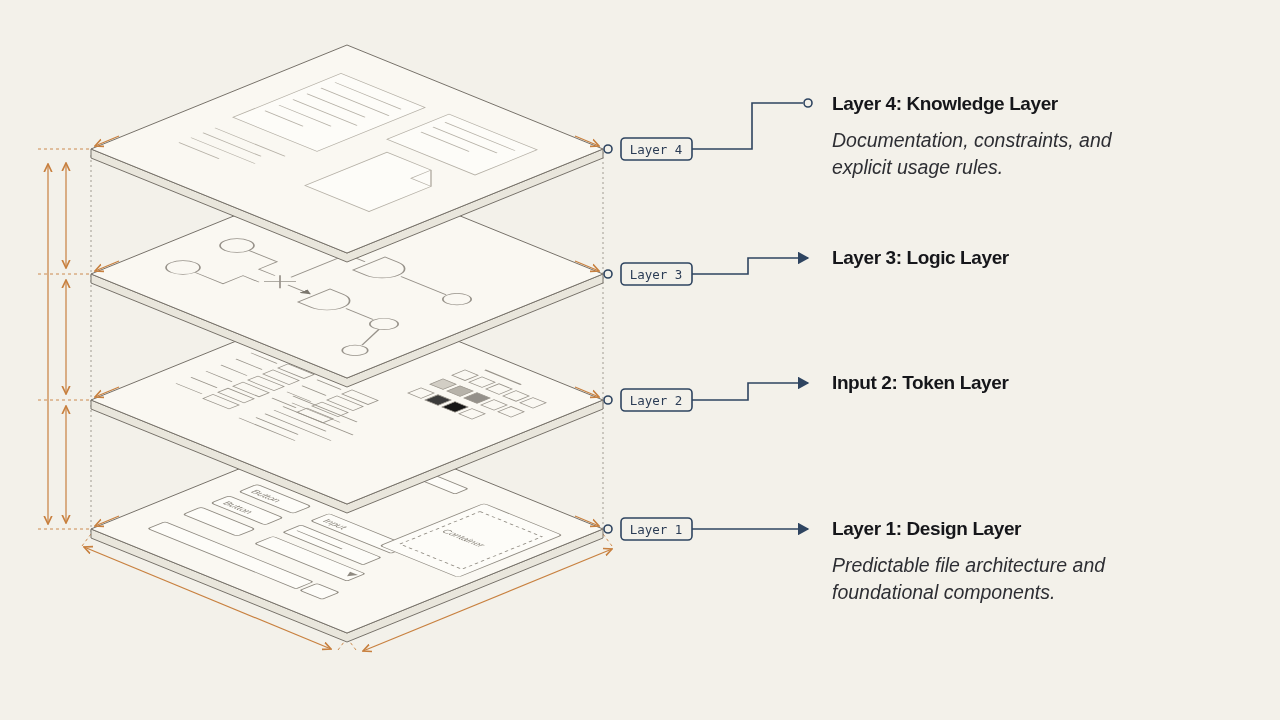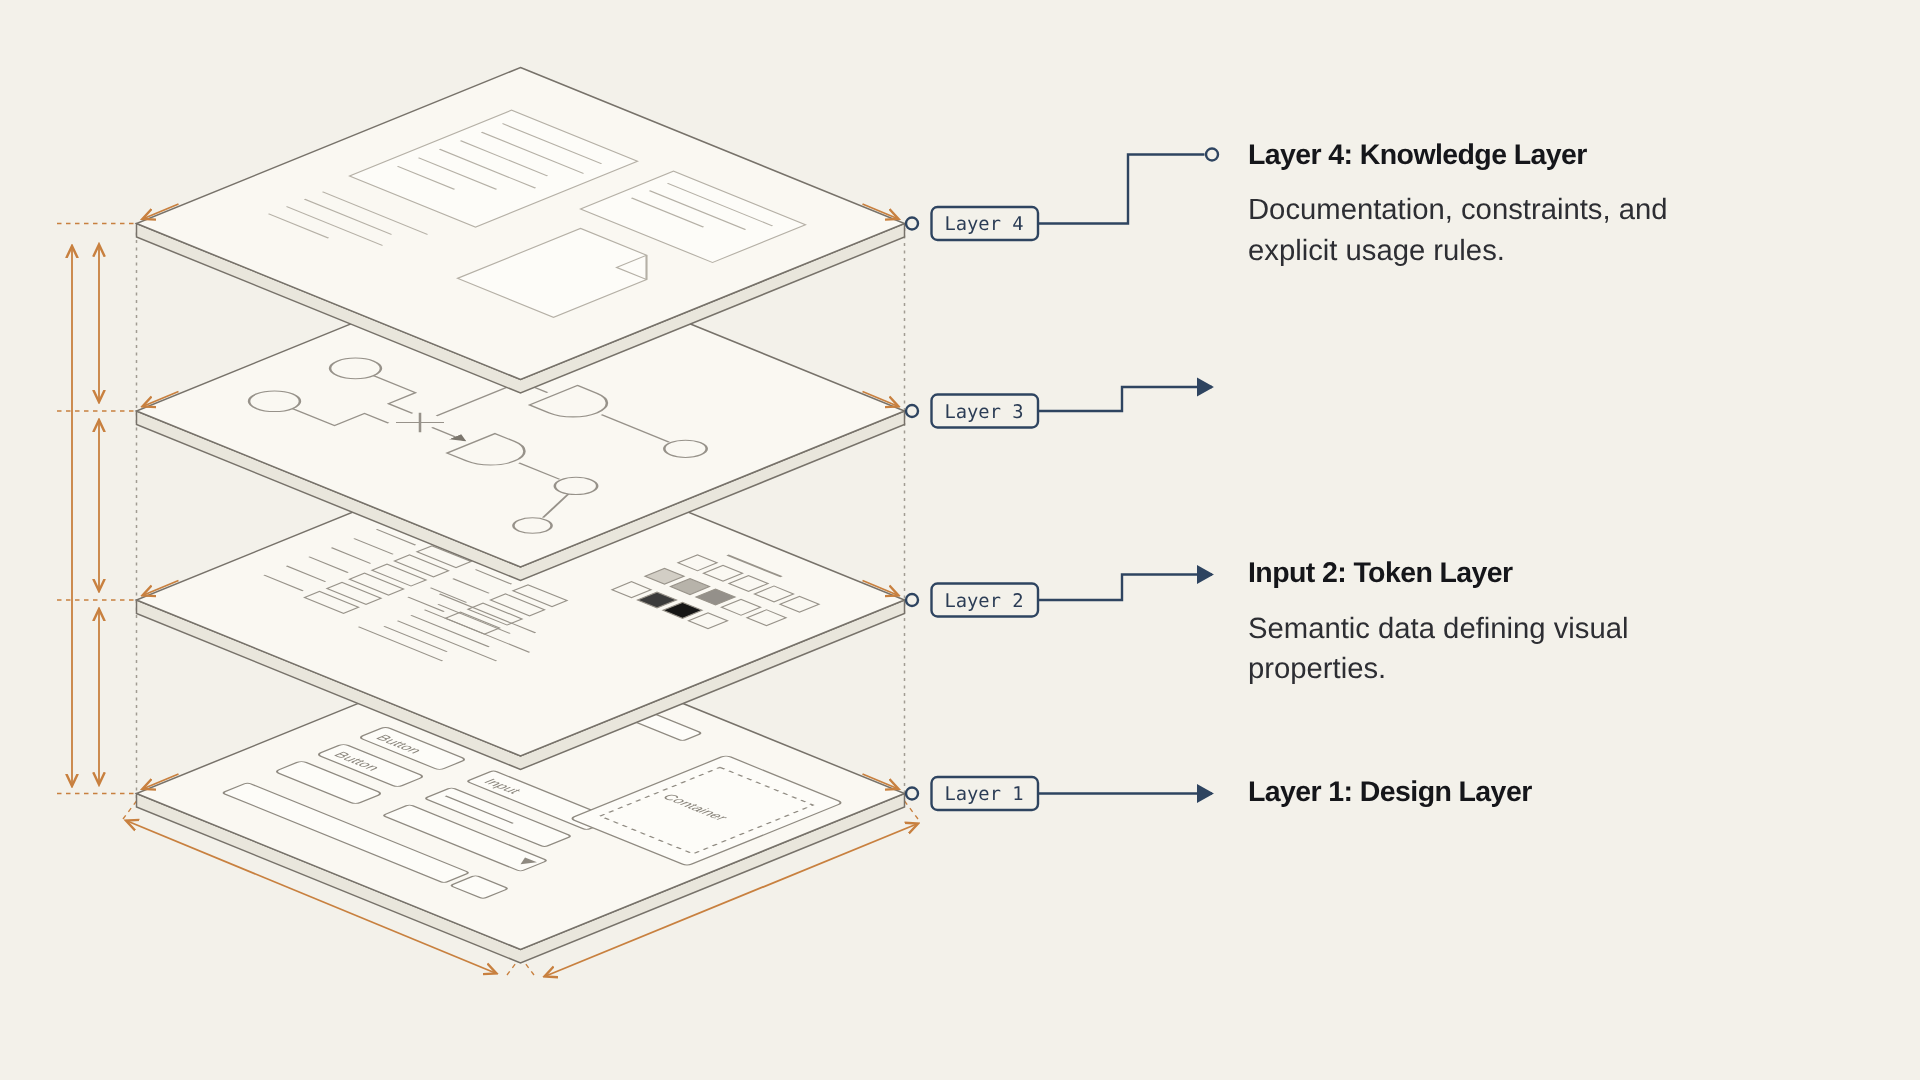--- a/index.html
+++ b/index.html
@@ -9,21 +9,21 @@
     font-family:"Liberation Sans", sans-serif;
   }
   #diagram-svg{position:absolute;left:0;top:0;}
   .info{position:absolute;left:832px;}
   .info h2{
     margin:0 0 7px 0;
     font-size:19px;line-height:32px;font-weight:700;
     letter-spacing:-0.4px;color:#15161a;
   }
   .info p{
-    margin:0;font-size:19.5px;line-height:27px;color:#2d2e33;
+    margin:0;font-size:19.5px;line-height:27px;color:#2d2e33;font-style:italic;
   }
   .d4{max-width:330px;}
   .d3{max-width:372px;}
   .d2{max-width:312px;}
   .d1{max-width:342px;}
   text.tag{
     font-family:"DejaVu Sans Mono", monospace;
     font-size:12.5px;fill:#2b3c55;
   }
   text.wf{
@@ -238,20 +238,21 @@
     <text class="tag" x="656" y="404.5" text-anchor="middle">Layer 2</text>
     <text class="tag" x="656" y="533.5" text-anchor="middle">Layer 1</text>
   </g>
 </svg>
 
 <div class="info" style="top:88px">
   <h2>Layer 4: Knowledge Layer</h2>
   <p class="d4">Documentation, constraints, and explicit usage rules.</p>
 </div>
 <div class="info" style="top:242px">
+  <h2>Layer 3: Logic Layer</h2>
 </div>
 <div class="info" style="top:367px">
   <h2>Input 2: Token Layer</h2>
-  <p class="d2">Semantic data defining visual properties.</p>
 </div>
 <div class="info" style="top:513px">
   <h2>Layer 1: Design Layer</h2>
+  <p class="d1">Predictable file architecture and foundational components.</p>
 </div>
 
 </body></html>

